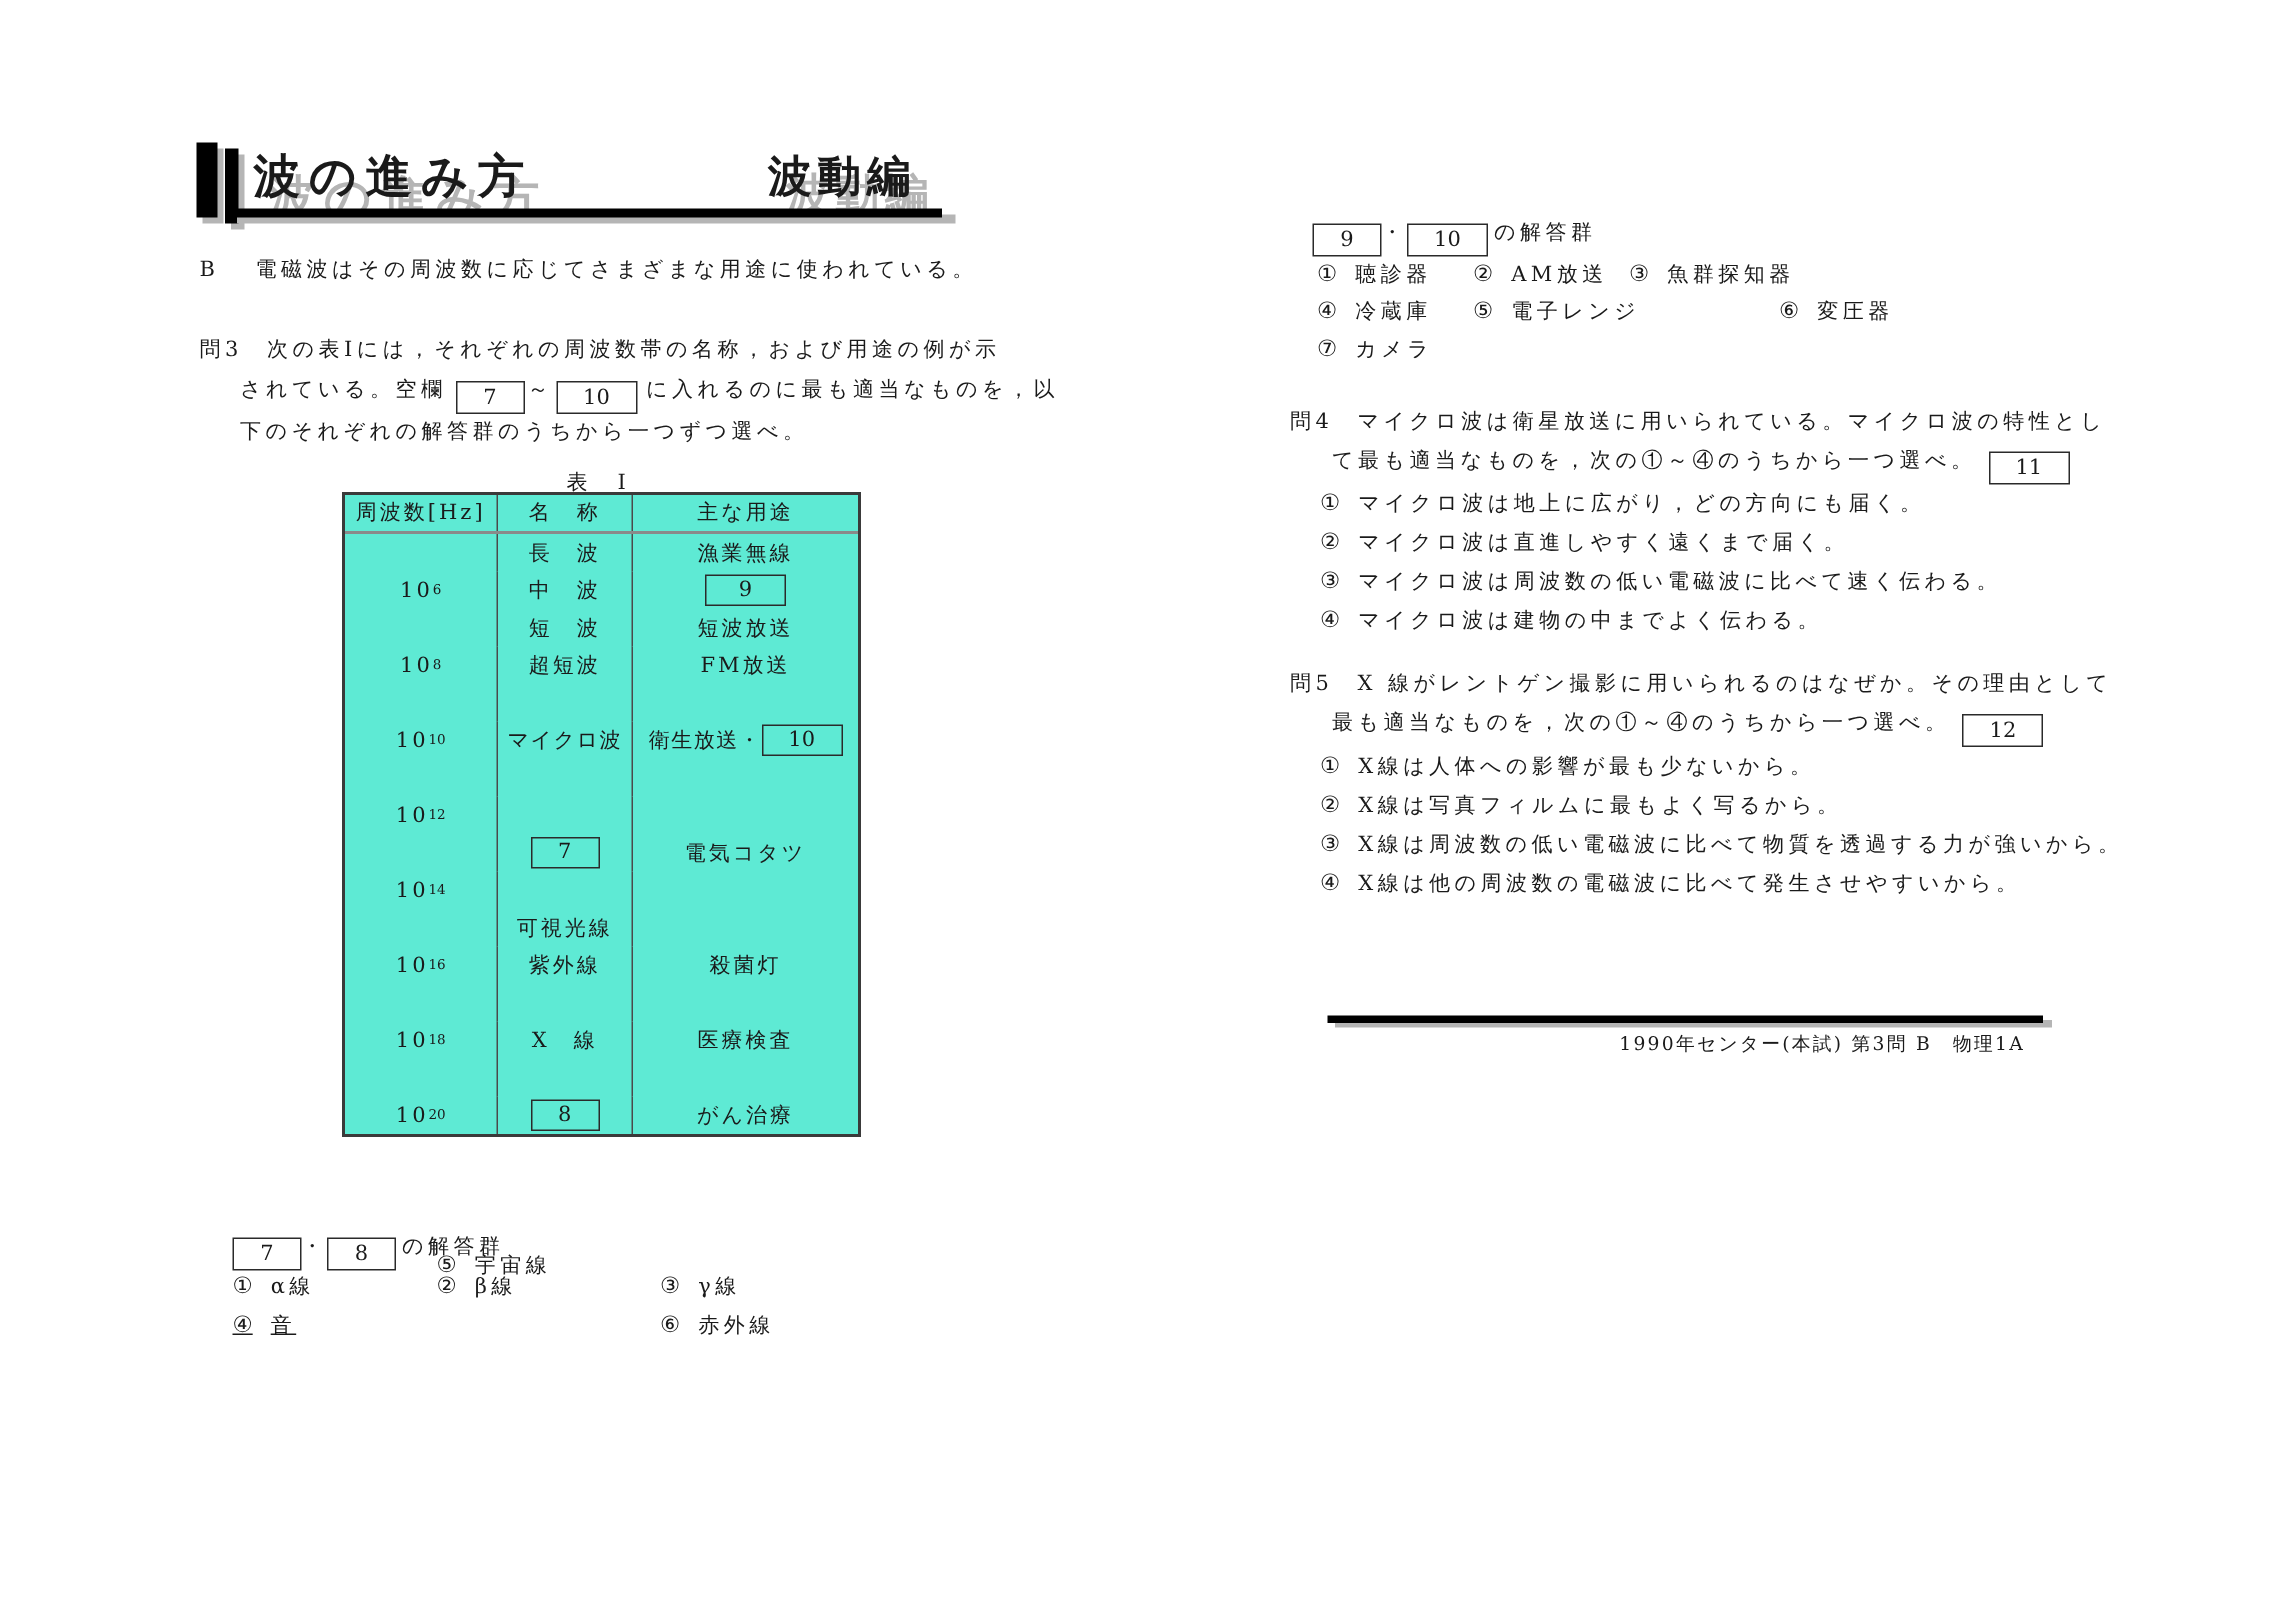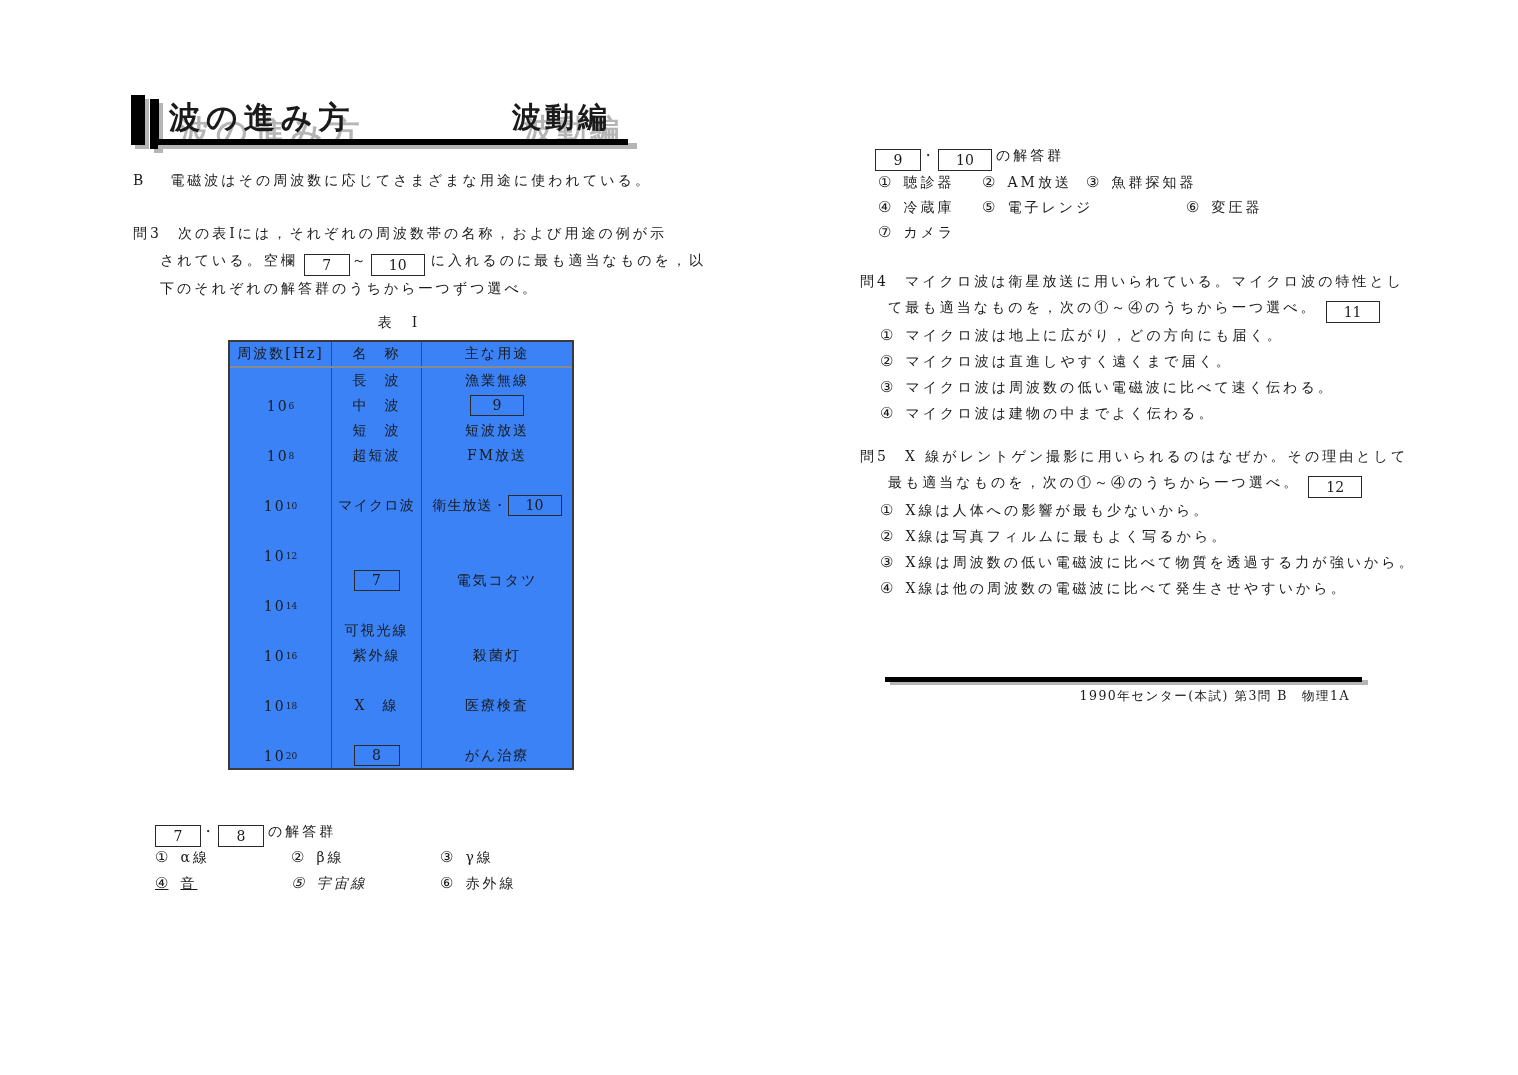--- a/index.html
+++ b/index.html
@@ -18,21 +18,21 @@
 
   
   .box{display:inline-block;border:1.5px solid #2a2a2a;text-align:center;
        font-size:14px;letter-spacing:0;height:20px;line-height:20px;vertical-align:-5px;}
   .bx44{width:44px;} .bx52{width:52px;}
 
   .qlabel{margin-right:16px;}
   .cnum{letter-spacing:0;margin-right:12px;font-size:15px;}
 
   
-  .tbl{position:absolute;left:228px;top:340px;width:342px;border:2px solid #3a3a3a;background:#3b82f6;}
+  .tbl{position:absolute;left:228px;top:328px;width:342px;border:2px solid #3a3a3a;background:#5eead4;}
   .tr{display:flex;height:25px;}
   .tr.head{height:24px;border-bottom:2px solid #8a8a8a;}
   .td{display:flex;align-items:center;justify-content:center;font-size:14px;letter-spacing:2px;}
   .td1{width:102px;border-right:1.5px solid #4a4a4a;box-sizing:border-box;}
   .td2{width:90px;border-right:1.5px solid #4a4a4a;box-sizing:border-box;}
   .td3{flex:1;}
   .td sup{font-size:9px;letter-spacing:0;vertical-align:6px;line-height:0;}
   .tbox{display:inline-block;border:1.5px solid #2a2a2a;width:44px;height:19px;
         line-height:19px;text-align:center;font-size:14px;letter-spacing:0;}
   .tbox.w52{width:52px;}
@@ -195,21 +195,21 @@
   </div>
 
   <div>
     <div class="t jp" style="left:155px;top:824px;">
       <span class="box bx44">7</span><span>・</span><span class="box bx44">8</span><span style="margin-left:4px;">の解答群</span>
     </div>
     <div class="t jp" style="left:155px;top:850px;"><span class="cnum">①</span><span>α線</span></div>
     <div class="t jp" style="left:291px;top:850px;"><span class="cnum">②</span><span>β線</span></div>
     <div class="t jp" style="left:440px;top:850px;"><span class="cnum">③</span><span>γ線</span></div>
     <div class="t jp" style="left:155px;top:876px;text-decoration:underline;"><span class="cnum">④</span><span>音</span></div>
-    <div class="t jp" style="left:291px;top:876px;font-style:italic;"><span class="cnum">⑤</span><span>宇宙線</span></div>
+    <div class="t jp" style="left:291px;top:836px;"><span class="cnum">⑤</span><span>宇宙線</span></div>
     <div class="t jp" style="left:440px;top:876px;"><span class="cnum">⑥</span><span>赤外線</span></div>
   </div>
 
   <div>
     <div class="t jp" style="left:875px;top:148px;">
       <span class="box bx44">9</span><span>・</span><span class="box bx52">10</span><span style="margin-left:4px;">の解答群</span>
     </div>
     <div class="t jp" style="left:878px;top:175px;"><span class="cnum">①</span><span>聴診器</span></div>
     <div class="t jp" style="left:982px;top:175px;"><span class="cnum">②</span><span>AM放送</span></div>
     <div class="t jp" style="left:1086px;top:175px;"><span class="cnum">③</span><span>魚群探知器</span></div>

